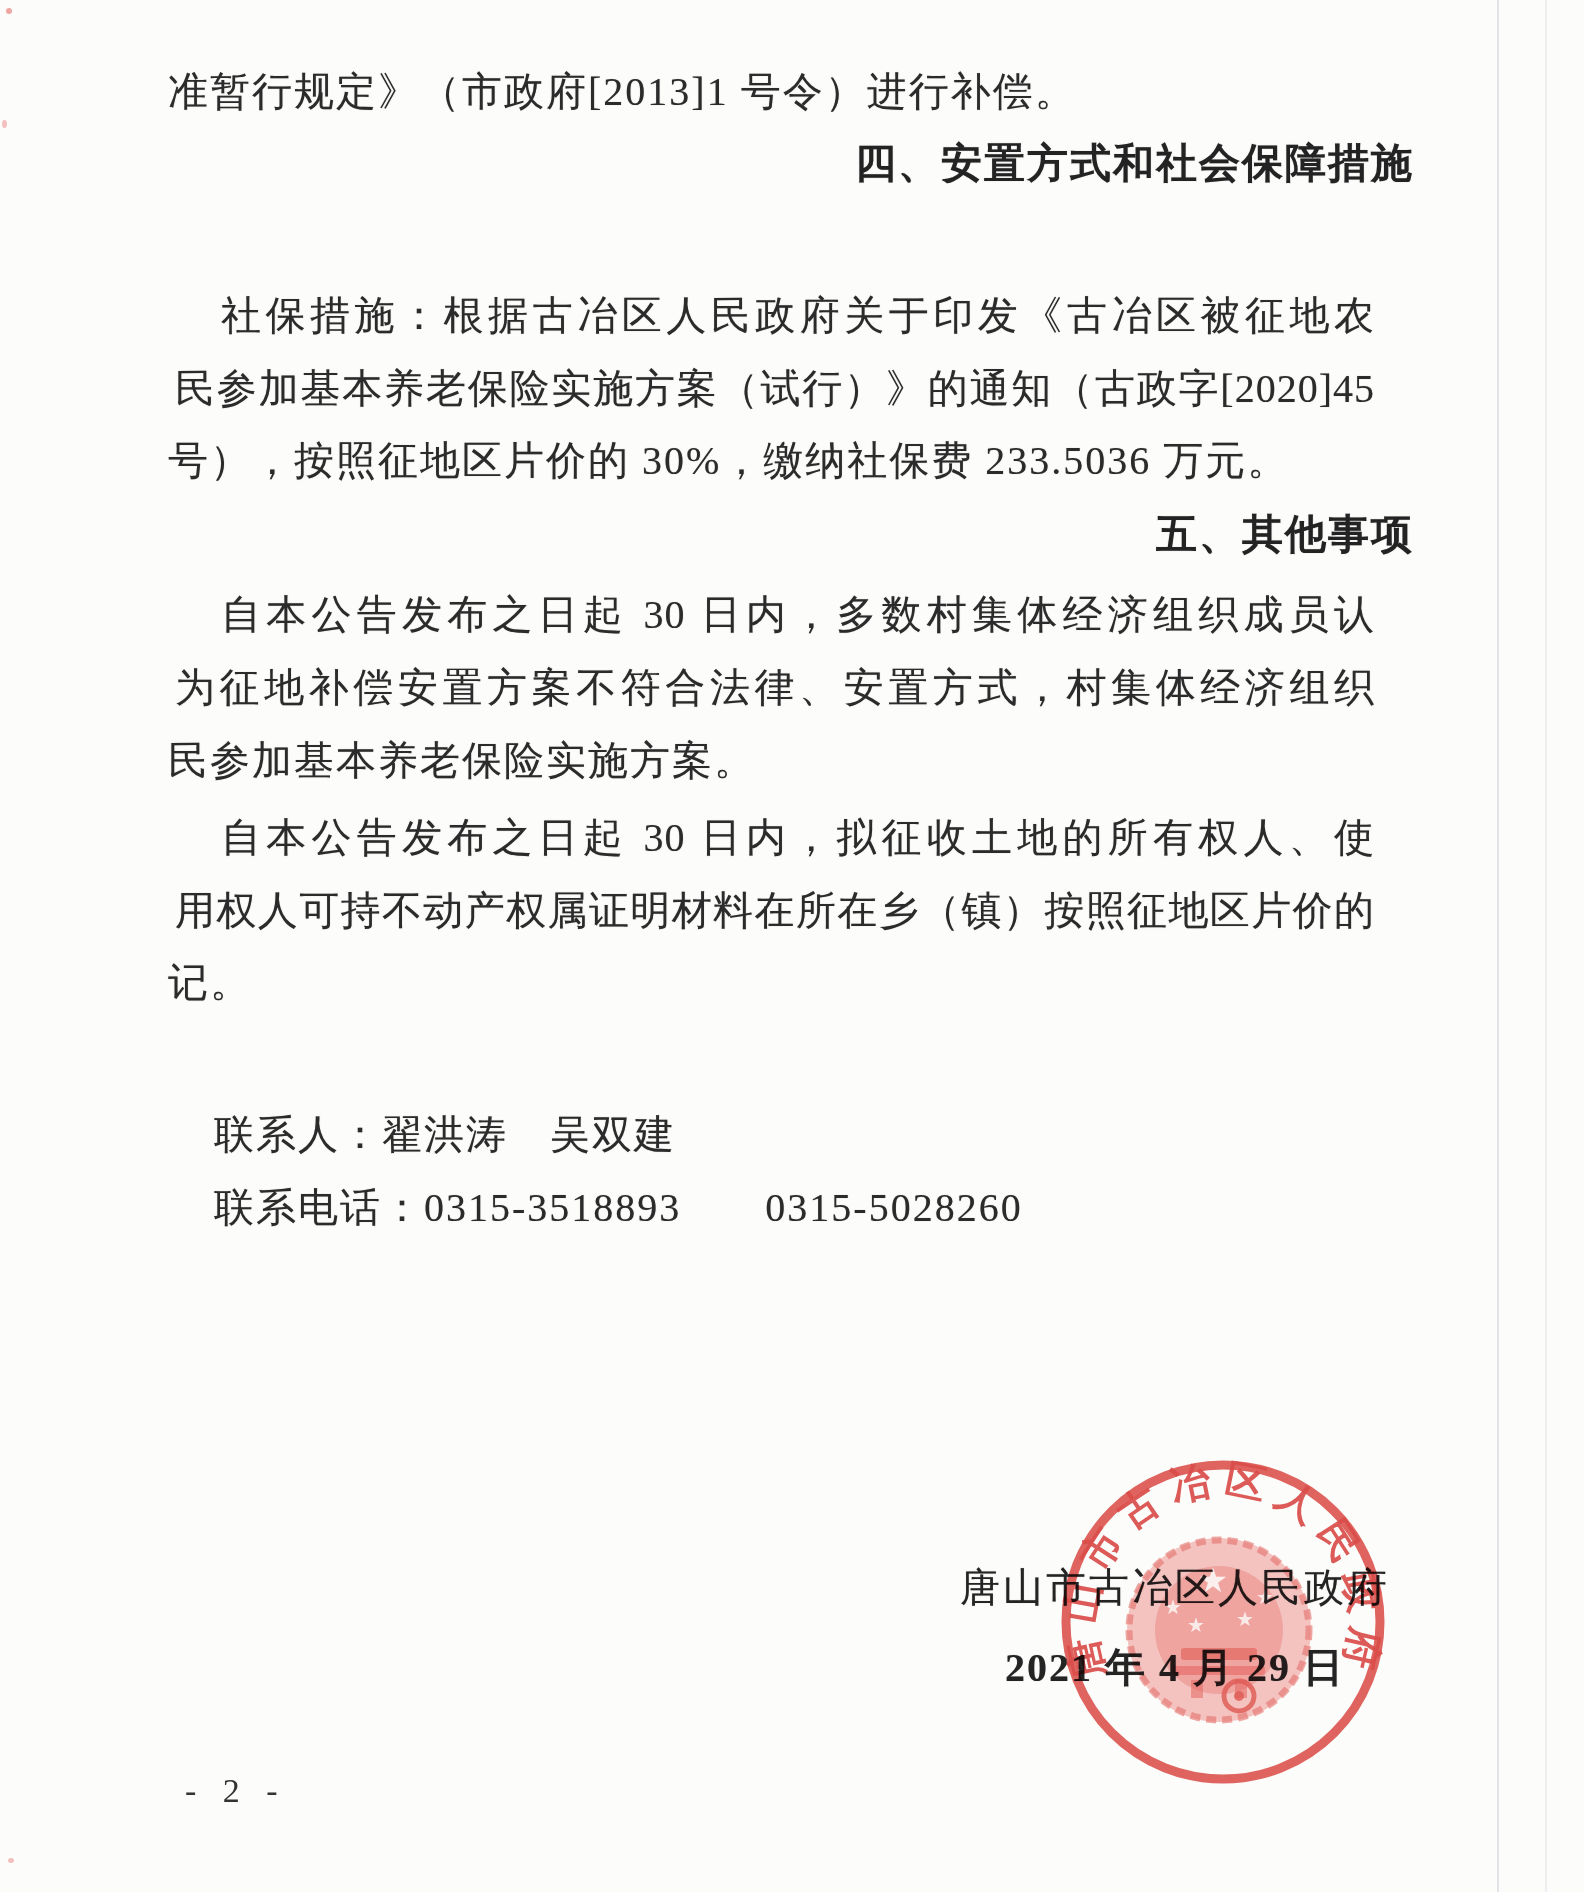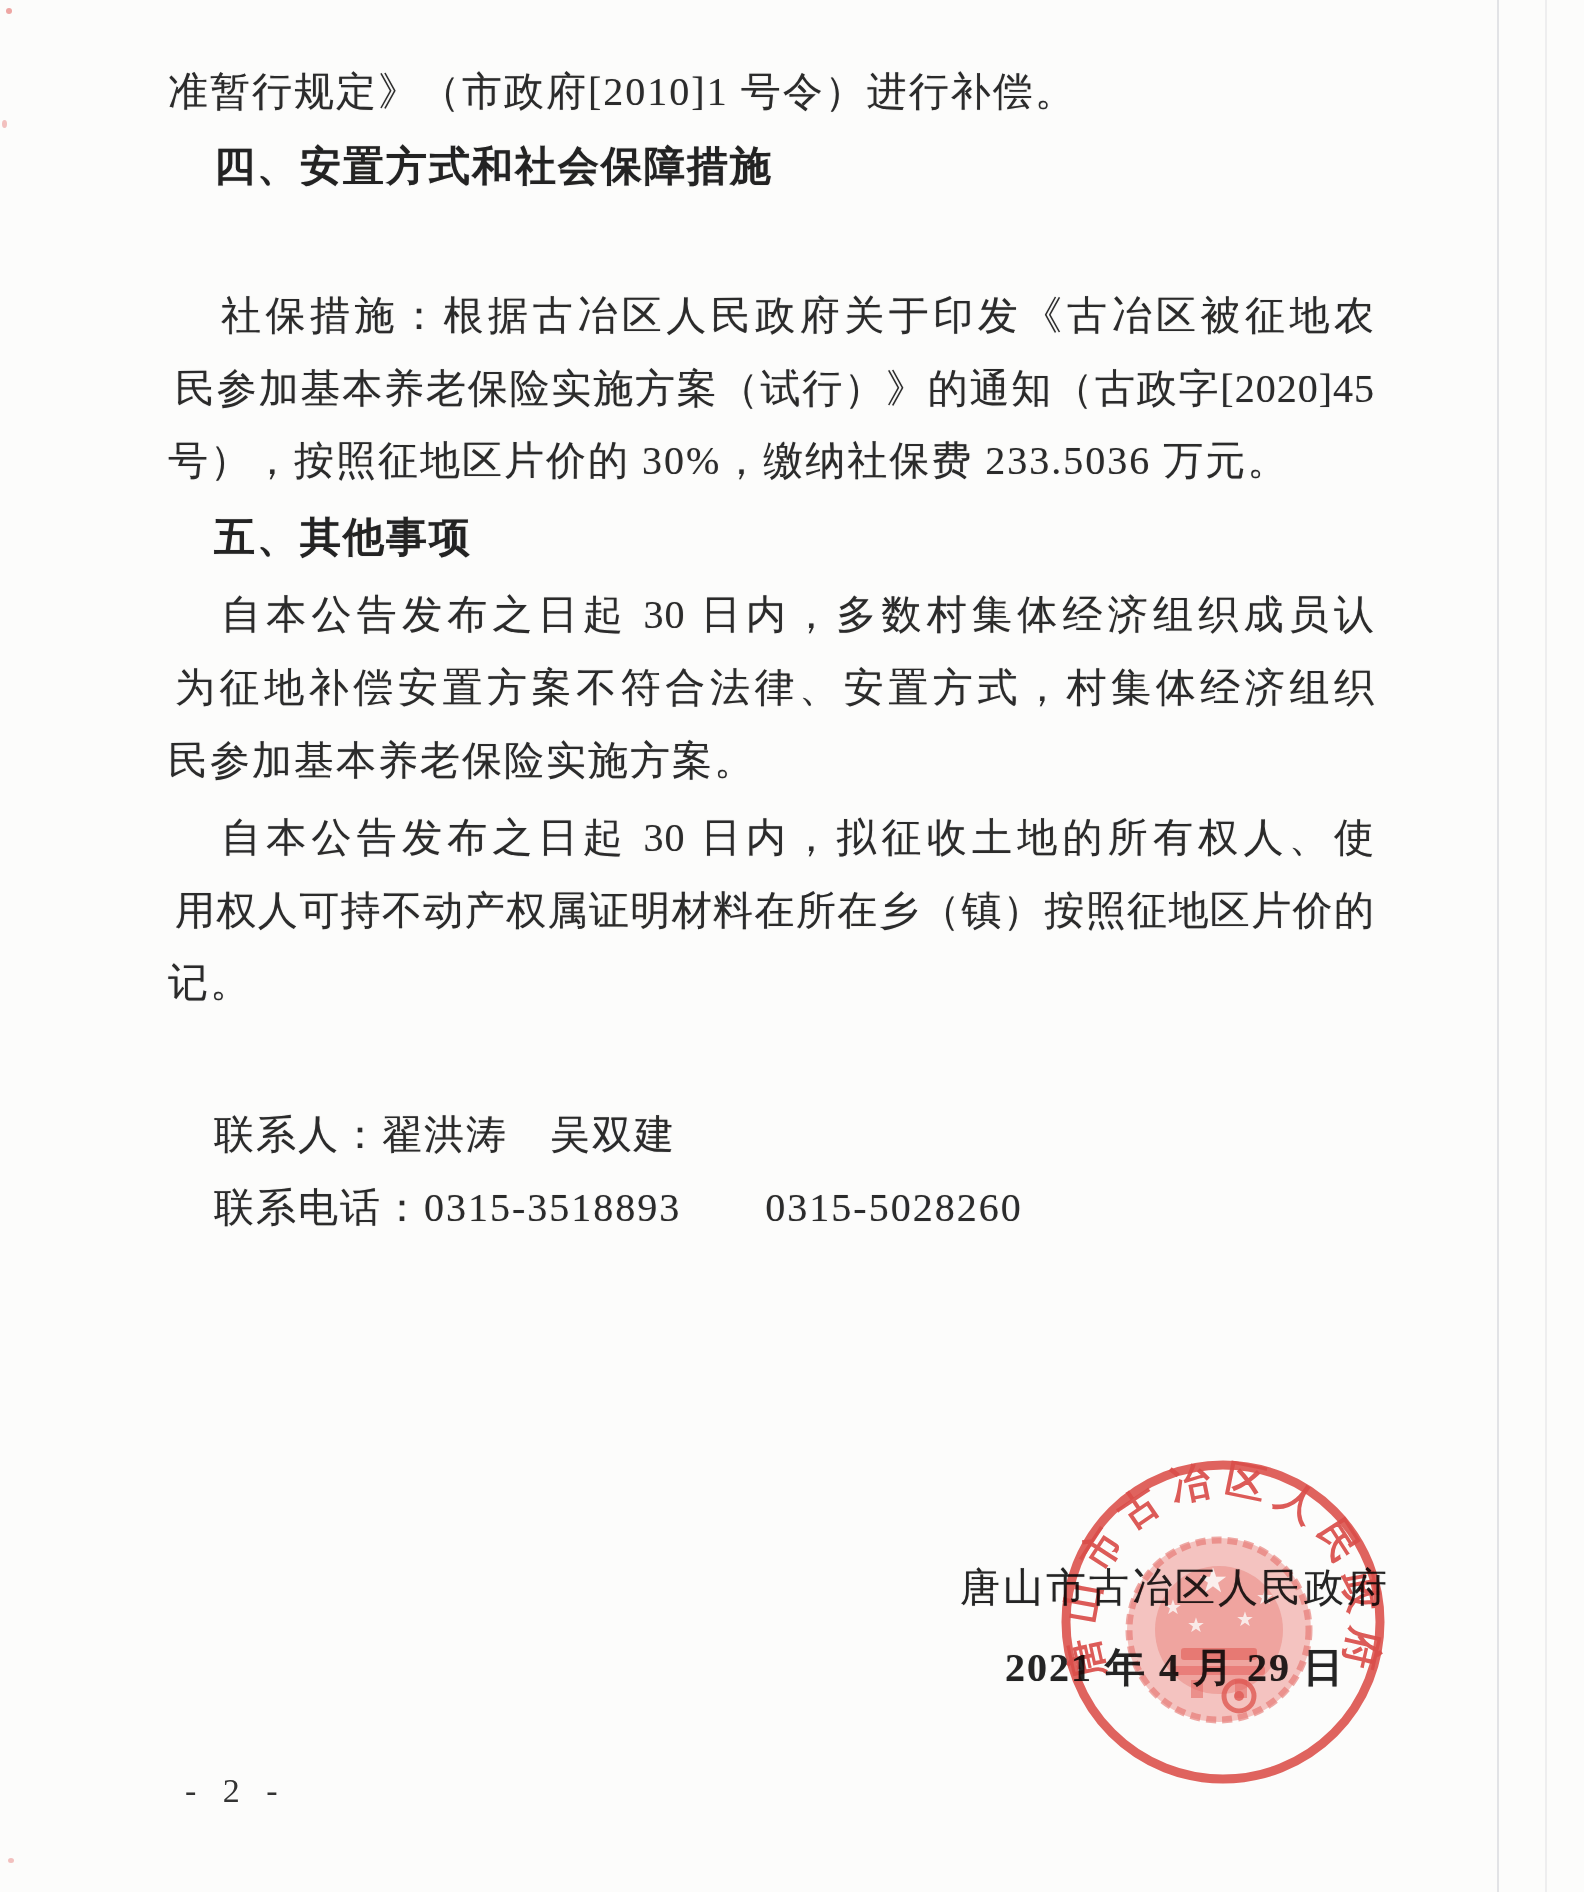--- a/index.html
+++ b/index.html
@@ -29,26 +29,27 @@
   }
   .line.full {
     white-space: normal;
     text-align: justify;
     text-align-last: justify;
     letter-spacing: 1px;
     margin-left: 7px;
   }
   .line.indent { padding-left: 46px; width: 1154px; }
   .line.heading {
-    font-family: Liberation Serif, serif;
+    font-family: Liberation Mono, monospace;
     font-weight: 700;
     font-size: 41px;
     letter-spacing: 2px;
     padding-left: 46px;
     color: #232323;
+    text-align: right;
   }
   
   .sig-org, .sig-date {
     position: absolute;
     left: 940px;
     width: 470px;
     text-align: center;
     font-size: 40px;
     letter-spacing: 3px;
     color: #242424;
@@ -98,21 +99,21 @@
     position: absolute;
     border-radius: 50%;
     pointer-events: none;
   }
 </style>
 </head>
 <body>
 
 <div class="page">
 
-  <div class="line" style="top:66px">准暂行规定》（市政府[2010]1 号令）进行补偿。</div>
+  <div class="line" style="top:66px">准暂行规定》（市政府[2013]1 号令）进行补偿。</div>
   <div class="line heading" style="top:140px">四、安置方式和社会保障措施</div>
   <div class="line full indent" style="top:290px">社保措施：根据古冶区人民政府关于印发《古冶区被征地农</div>
   <div class="line full" style="top:363px">民参加基本养老保险实施方案（试行）》的通知（古政字[2020]45</div>
   <div class="line" style="top:435px">号），按照征地区片价的 30%，缴纳社保费 233.5036 万元。</div>
   <div class="line heading" style="top:511px">五、其他事项</div>
   <div class="line full indent" style="top:589px">自本公告发布之日起 30 日内，多数村集体经济组织成员认</div>
   <div class="line full" style="top:662px">为征地补偿安置方案不符合法律、安置方式，村集体经济组织</div>
   <div class="line" style="top:735px">民参加基本养老保险实施方案。</div>
   <div class="line full indent" style="top:812px">自本公告发布之日起 30 日内，拟征收土地的所有权人、使</div>
   <div class="line full" style="top:885px">用权人可持不动产权属证明材料在所在乡（镇）按照征地区片价的</div>

